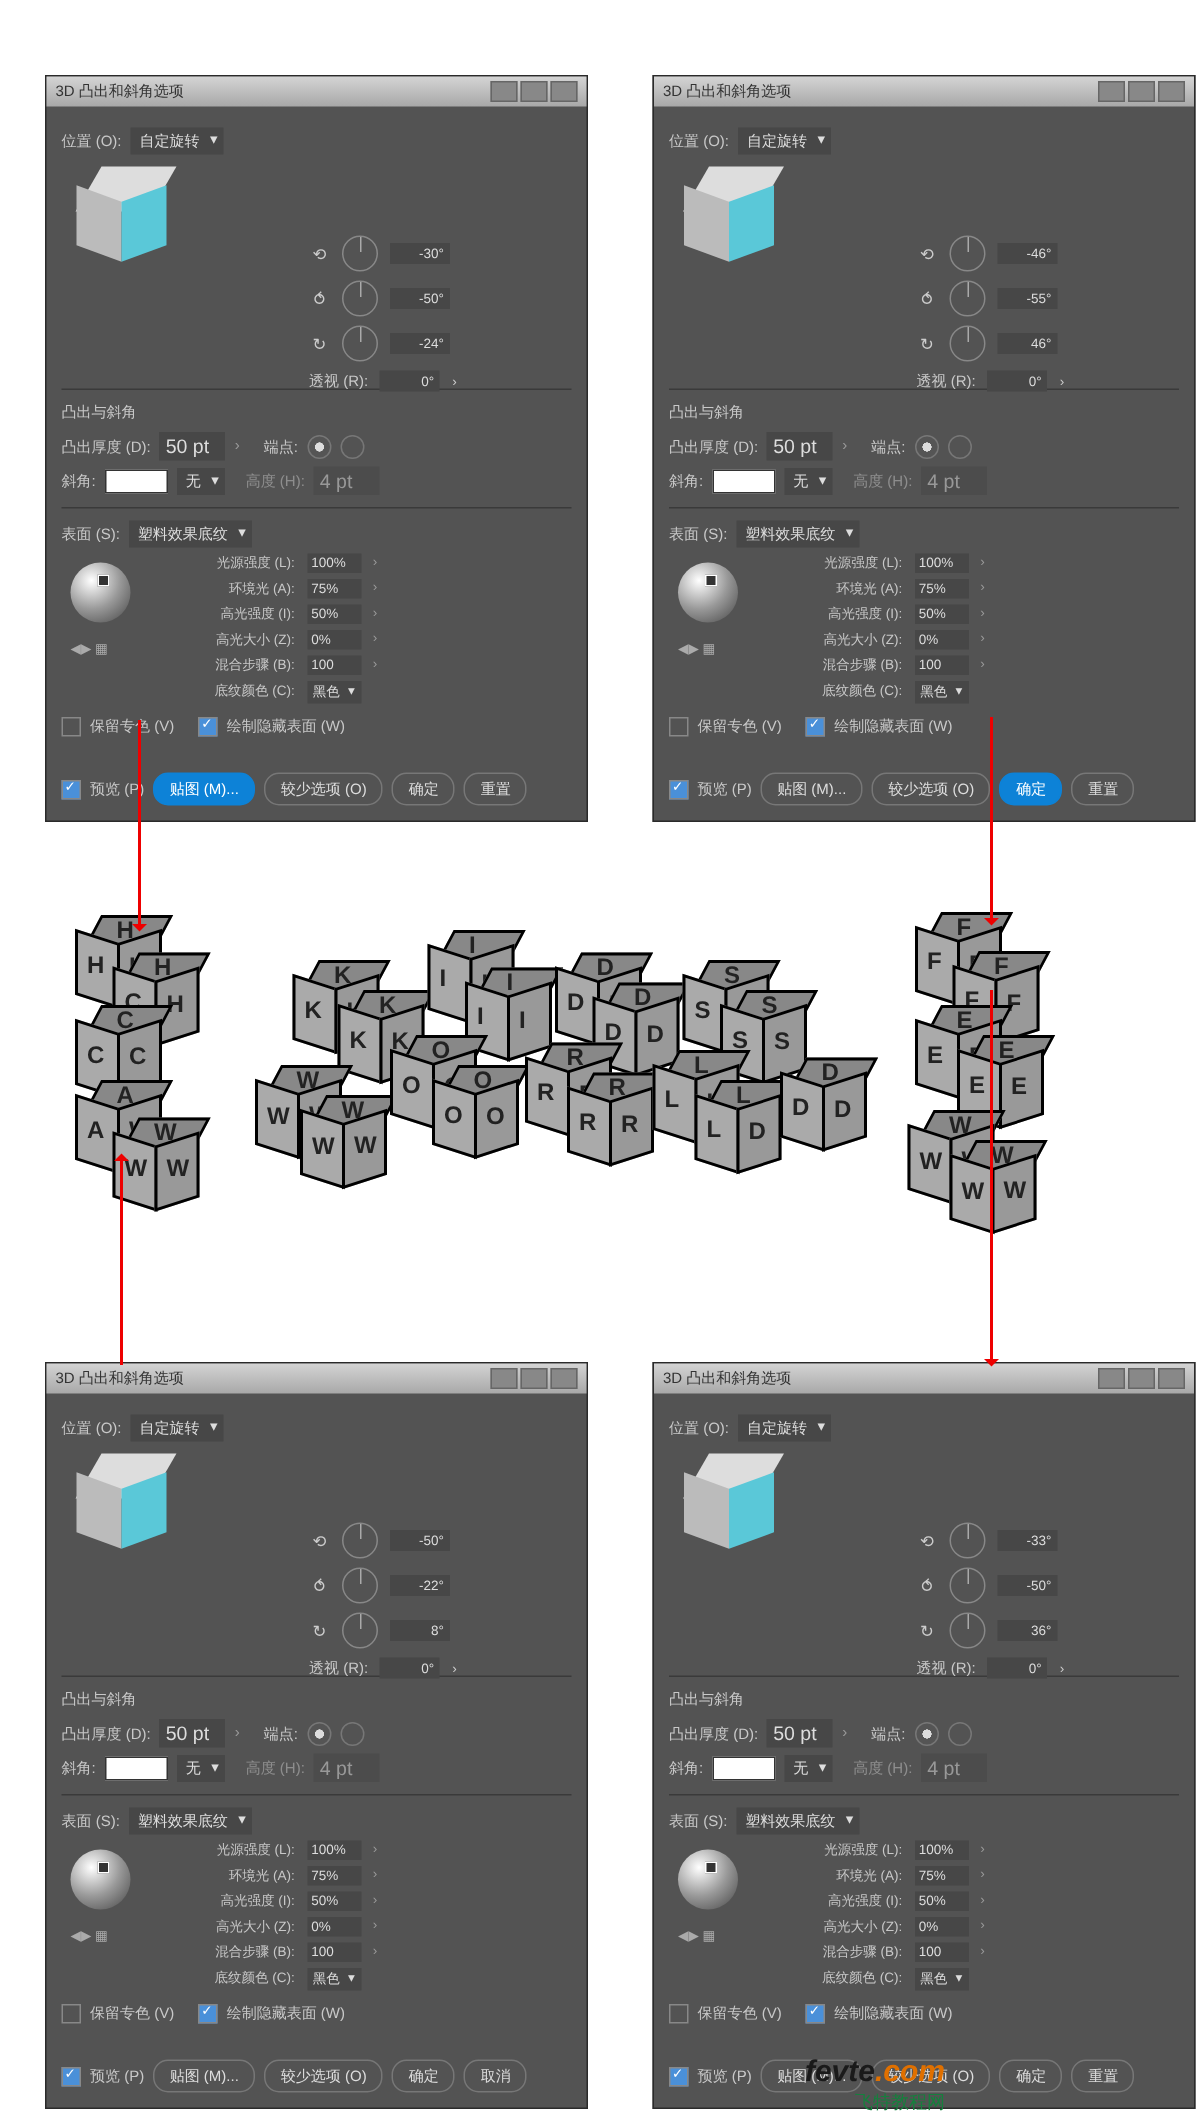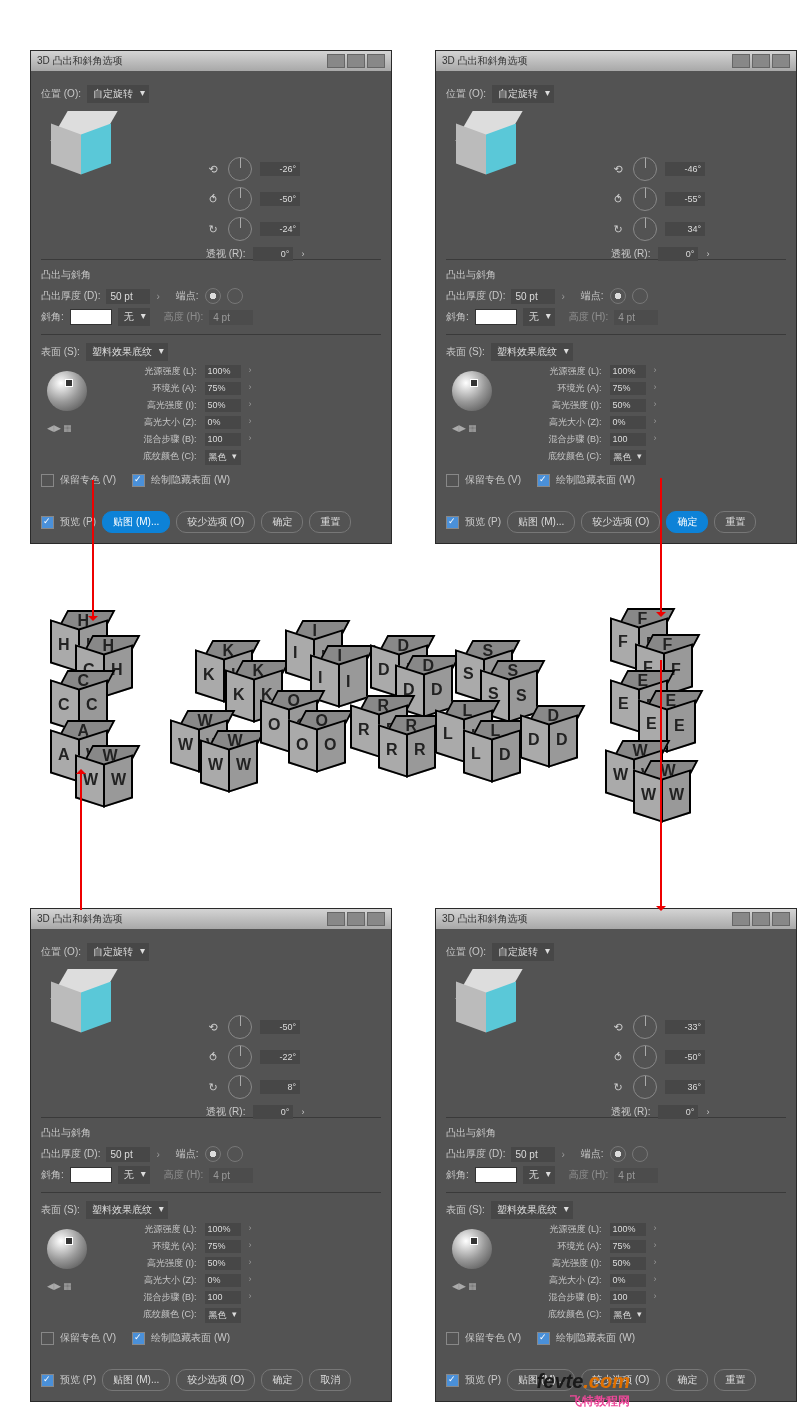--- a/index.html
+++ b/index.html
@@ -20,21 +20,21 @@
 .cube-right{width:30px;height:40px;background:#5ac8d8;left:32px;top:18px;transform:skewY(-20deg)}
 .rotation-controls{position:absolute;left:165px;top:40px}
 .rot-row{display:flex;align-items:center;margin:6px 0;gap:8px}
 .rot-icon{width:14px;height:14px;color:#ccc;display:flex;align-items:center;justify-content:center;font-size:11px}
 .rot-dial{width:22px;height:22px;border:1px solid #888;border-radius:50%;position:relative}
 .rot-dial::after{content:"";position:absolute;width:1px;height:10px;background:#aaa;left:50%;top:0;transform-origin:bottom}
 .rot-val{background:#474747;color:#ddd;padding:2px 4px;width:32px;font-size:9px;text-align:right}
 .rot-suffix{color:#ccc;font-size:9px}
 .divider{height:1px;background:#3a3a3a;margin:8px 0}
 .section-title{color:#c8c8c8;font-size:10px;margin:6px 0}
-.input-sm{background:#474747;color:#ddd;border:none;padding:2px 4px;width:36px;font-size:10px}
+.input-sm{background:#474747;color:#ddd;border:none;padding:2px 4px;width:36px;font-size:13px}
 .swatch{width:40px;height:14px;background:#fff;border:1px solid #333;display:inline-block}
 .radio-btn{width:14px;height:14px;border-radius:50%;border:1px solid #777;display:inline-block}
 .radio-btn.on{background:radial-gradient(circle,#ddd 30%,#555 32%)}
 .sphere{width:40px;height:40px;border-radius:50%;background:radial-gradient(circle at 35% 30%,#fff,#999,#444);position:relative;margin:6px}
 .sphere::after{content:"";position:absolute;width:6px;height:6px;background:#333;border:1px solid #fff;top:8px;left:18px}
 .light-grid{display:grid;grid-template-columns:auto auto auto;gap:4px 8px;margin-left:50px}
 .light-label{color:#c8c8c8;font-size:9px;text-align:right}
 .light-val{background:#474747;color:#ddd;padding:1px 3px;width:30px;font-size:9px}
 .light-unit{color:#999;font-size:9px}
 .chk{width:11px;height:11px;border:1px solid #888;display:inline-block;vertical-align:middle}
@@ -52,21 +52,21 @@
 .b-top{position:absolute;width:44px;height:24px;background:#888;border:2px solid #000;transform:skewX(-28deg);left:10px;top:0}
 .b-left{position:absolute;width:26px;height:40px;background:#aaa;border:2px solid #000;left:0;top:14px;transform:skewY(18deg)}
 .b-right{position:absolute;width:26px;height:40px;background:#999;border:2px solid #000;left:28px;top:14px;transform:skewY(-18deg)}
 .b-top span,.b-left span,.b-right span{position:absolute;font-weight:bold;font-size:16px;color:#222;font-family:Arial}
 .b-top span{left:14px;top:0;transform:skewX(28deg)}
 .b-left span{left:6px;top:10px;transform:skewY(-18deg)}
 .b-right span{left:6px;top:10px;transform:skewY(18deg)}
 .watermark{position:absolute;right:10px;bottom:8px;text-align:right}
 .wm1{font-size:20px;font-weight:bold;color:#1a1a1a;font-style:italic}
 .wm1 .o{color:#e07000}
-.wm2{font-size:12px;color:#ec4899;font-weight:bold}
+.wm2{font-size:12px;color:#15803d;font-weight:normal}
 .surface-panel{position:relative}
 .sphere-icons{position:absolute;left:6px;top:58px;color:#aaa;font-size:9px}
 </style>
 </head>
 <body>
 
 <div class="container" id="root">
     <div class="dialog" style="left:30px;top:50px">
   <div class="titlebar">
         <span>3D 凸出和斜角选项</span>
@@ -84,21 +84,21 @@
     <div style="position:relative;height:140px">
       <div class="cube-preview">
         <div class="cube-face cube-top"></div>
         <div class="cube-face cube-left"></div>
         <div class="cube-face cube-right"></div>
       </div>
       <div class="rotation-controls">
         <div class="rot-row">
               <span class="rot-icon">⟲</span>
               <span class="rot-dial"></span>
-              <span class="rot-val">-26°</span>
+              <span class="rot-val">-30°</span>
             </div>
         <div class="rot-row">
               <span class="rot-icon">⥀</span>
               <span class="rot-dial"></span>
               <span class="rot-val">-50°</span>
             </div>
         <div class="rot-row">
               <span class="rot-icon">↻</span>
               <span class="rot-dial"></span>
               <span class="rot-val">-24°</span>
@@ -201,21 +201,21 @@
               <span class="rot-val">-46°</span>
             </div>
         <div class="rot-row">
               <span class="rot-icon">⥀</span>
               <span class="rot-dial"></span>
               <span class="rot-val">-55°</span>
             </div>
         <div class="rot-row">
               <span class="rot-icon">↻</span>
               <span class="rot-dial"></span>
-              <span class="rot-val">34°</span>
+              <span class="rot-val">46°</span>
             </div>
         <div class="rot-row">
               <span class="label">透视 (R):</span>
               <span class="rot-val">0°</span>
               <span class="rot-suffix">›</span>
             </div>
       </div>
     </div>
     <div class="divider"></div>
     <div class="section-title">凸出与斜角</div>

